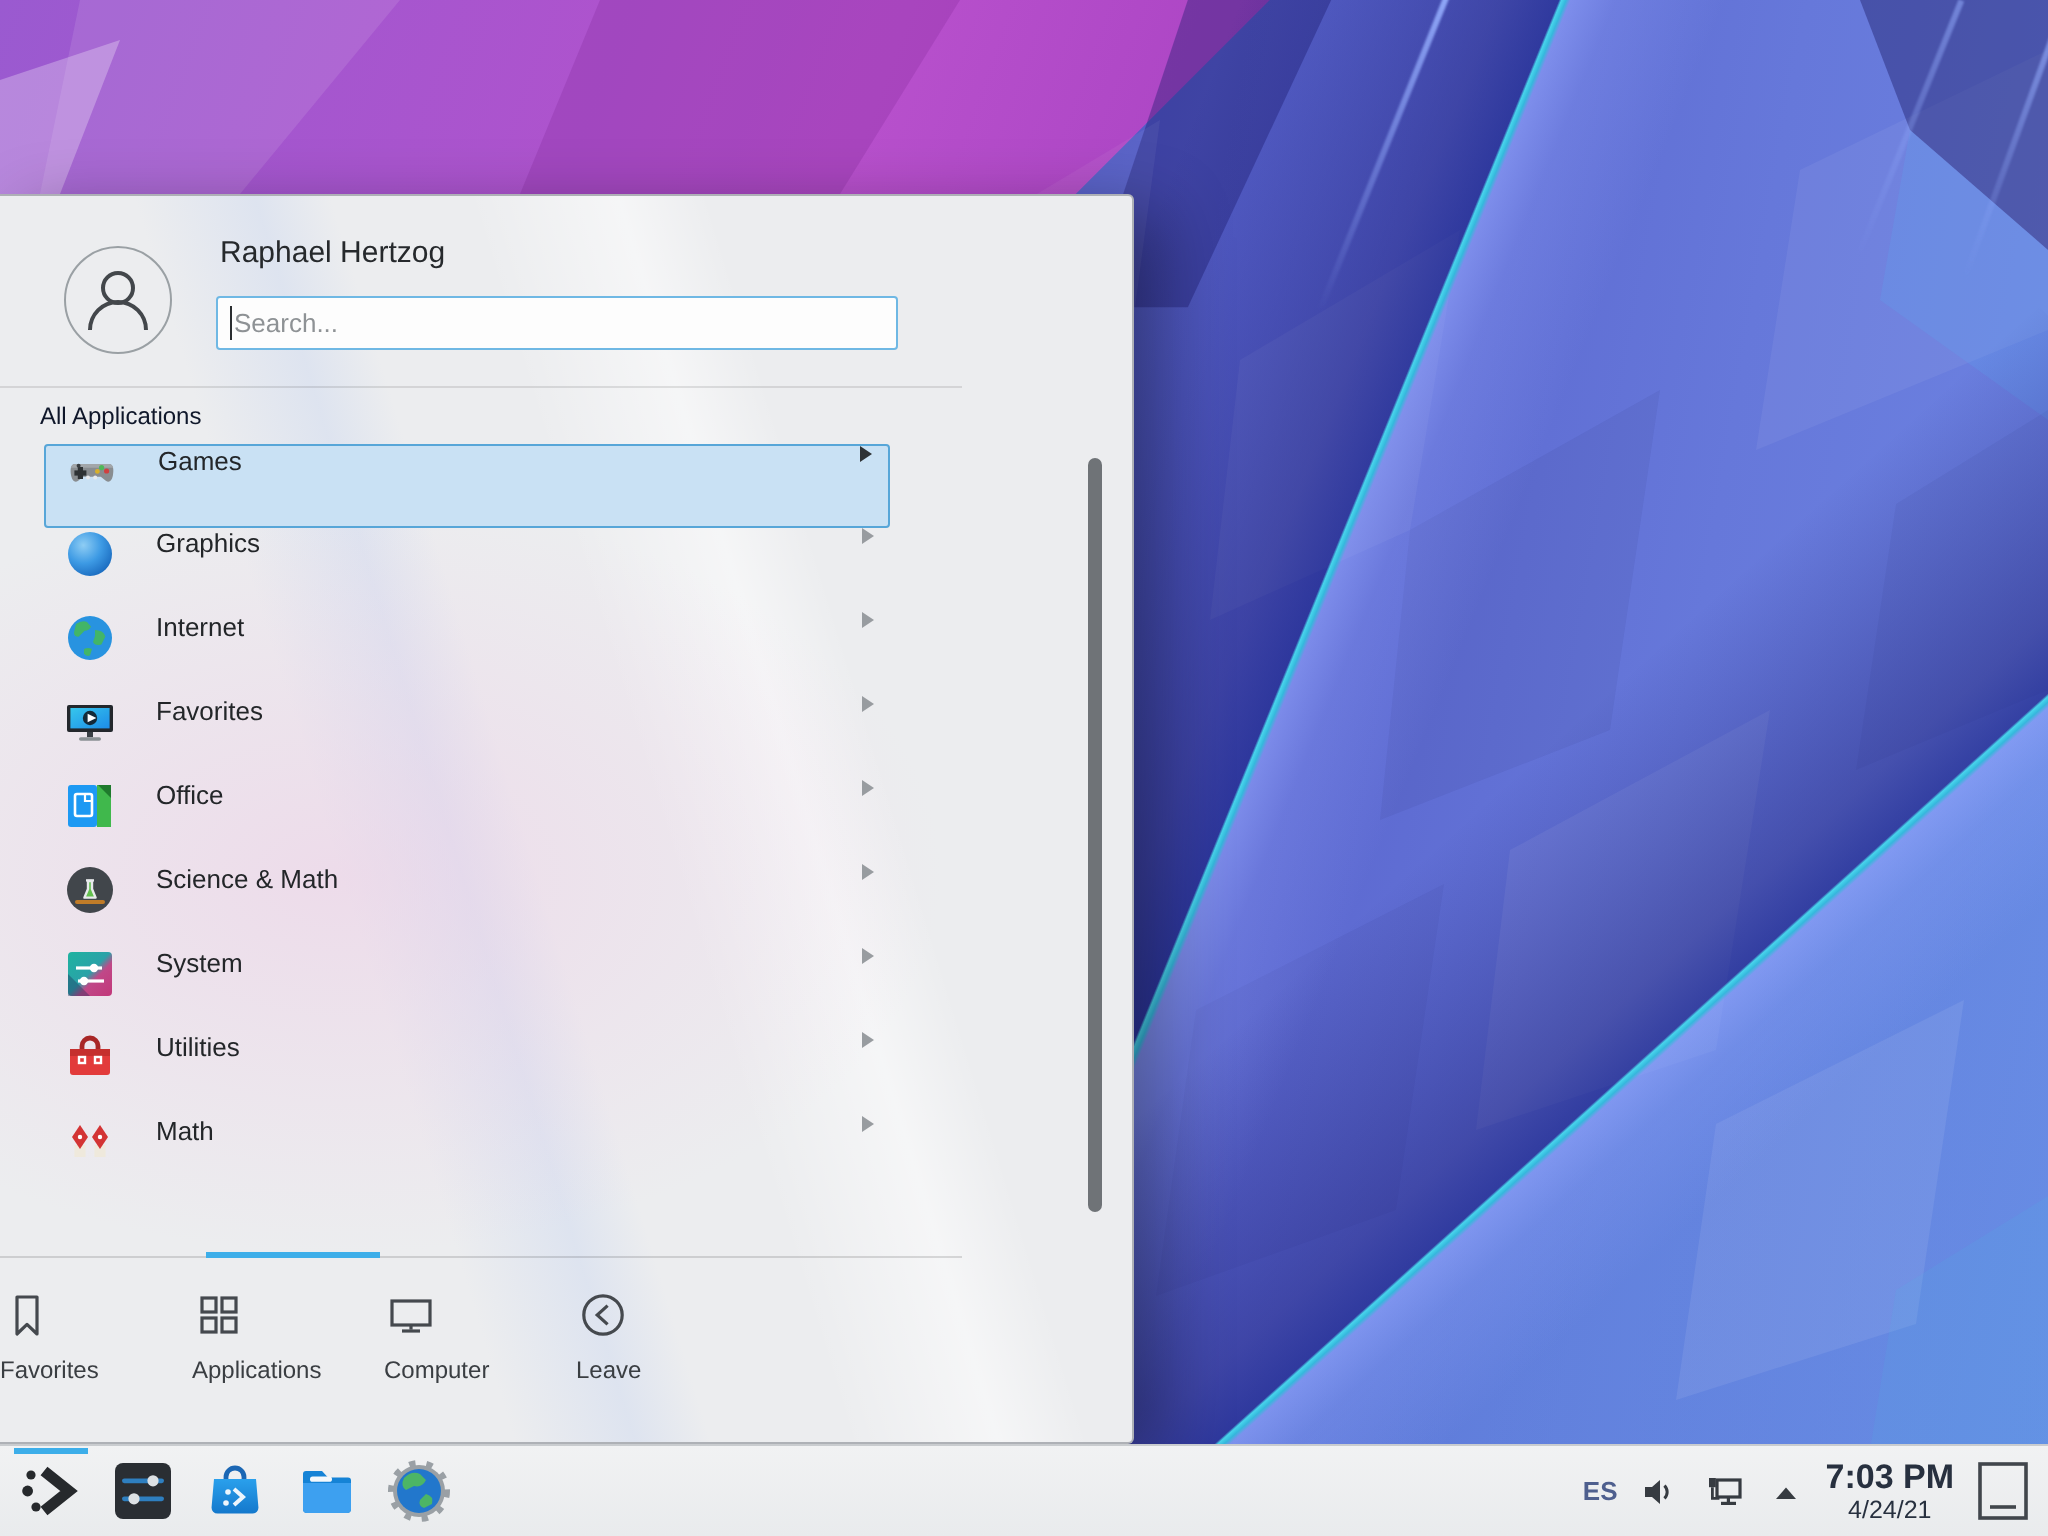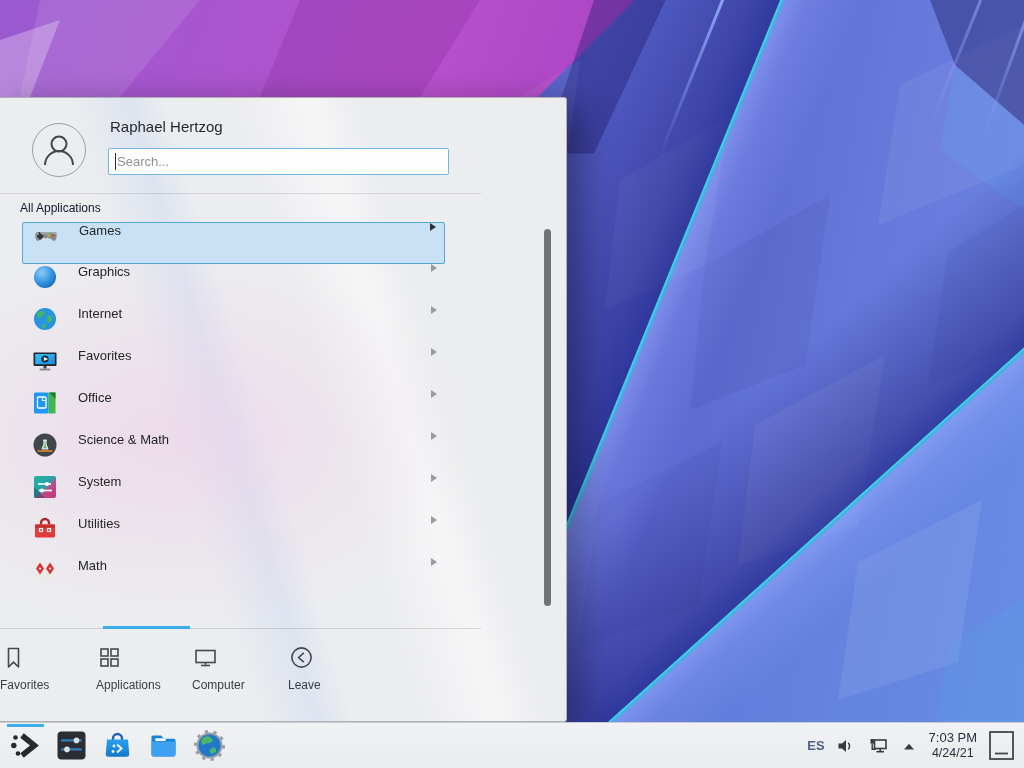--- a/index.html
+++ b/index.html
@@ -86,21 +86,21 @@
   
   .panel{position:absolute;left:0;top:722px;width:1024px;height:46px;z-index:6;
     background:linear-gradient(180deg,#f1f2f3,#e9ebed);border-top:1px solid #c9cccf;
     box-sizing:border-box;display:flex;align-items:center;padding:0 9px;}
   .app{position:relative;width:33px;height:33px;margin-right:13px;flex:none;}
   .app svg{display:block;}
   .aline{position:absolute;top:-5px;left:-2px;right:-2px;height:3px;background:#3daee9;}
   .tray{margin-left:auto;display:flex;align-items:center;gap:11px;}
   .kbd{font-size:13px;font-weight:bold;color:#4e5f8e;}
   .clock{text-align:center;color:#27303f;line-height:1.12;cursor:default;}
-  .clock .t{font-size:13px;}
+  .clock .t{font-size:17px;font-weight:bold;}
   .clock .d{font-size:12.5px;}
   .showdesk{width:27px;height:33px;display:flex;}
 </style>
 </head>
 <body>
 
 <div class="wallpaper">
   <div class="wp wp-purple"></div>
   <div class="wp wp-pf1"></div>
   <div class="wp wp-pf2"></div>

